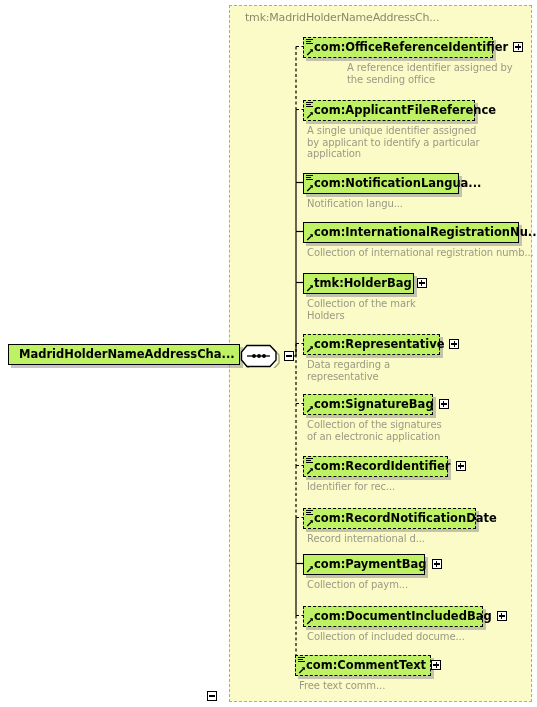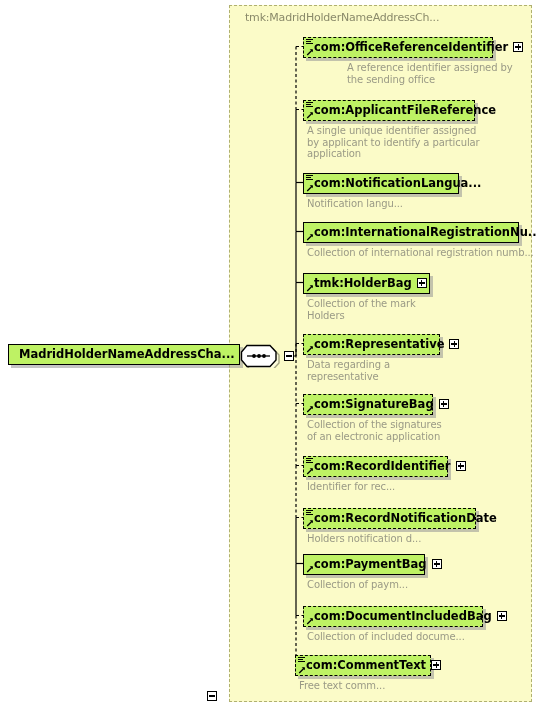--- a/index.html
+++ b/index.html
@@ -242,21 +242,21 @@
           <i></i>
           <i></i>
         </span><svg class="arrow-glyph" viewBox="0 0 8 8">
           <path d="M1.2,7 L6.2,2" stroke="#000" stroke-width="1.3" fill="none"></path>
           <path d="M6.8,1.2 L6.9,4.3 L3.7,1.3 Z" fill="#000"></path>
         </svg><span class="lbl">com:NotificationLangua...</span></div><div class="anno" style="left: 4px; top: 26px; width: 230px;">Notification langu...</div></div>
     <div class="child-node" style="left: 303px; top: 221px;"><div class="ebox" style="width: 216px;"><svg class="arrow-glyph" viewBox="0 0 8 8">
           <path d="M1.2,7 L6.2,2" stroke="#000" stroke-width="1.3" fill="none"></path>
           <path d="M6.8,1.2 L6.9,4.3 L3.7,1.3 Z" fill="#000"></path>
         </svg><span class="lbl">com:InternationalRegistrationNu...</span></div><div class="anno" style="left: 4px; top: 26px; width: 230px;">Collection of international registration numb...</div></div>
-    <div class="child-node" style="left: 303px; top: 272px;"><div class="ebox" style="width: 127px;"><svg class="arrow-glyph" viewBox="0 0 8 8">
+    <div class="child-node" style="left: 303px; top: 272px;"><div class="ebox" style="width: 111px;"><svg class="arrow-glyph" viewBox="0 0 8 8">
           <path d="M1.2,7 L6.2,2" stroke="#000" stroke-width="1.3" fill="none"></path>
           <path d="M6.8,1.2 L6.9,4.3 L3.7,1.3 Z" fill="#000"></path>
         </svg><span class="lbl">tmk:HolderBag</span><span class="expander plus"></span></div><div class="anno" style="left: 4px; top: 26px; width: 230px;">Collection of the mark
 Holders</div></div>
     <div class="child-node" style="left: 303px; top: 333px;"><div class="ebox optional" style="width: 137px;"><svg class="arrow-glyph" viewBox="0 0 8 8">
           <path d="M1.2,7 L6.2,2" stroke="#000" stroke-width="1.3" fill="none"></path>
           <path d="M6.8,1.2 L6.9,4.3 L3.7,1.3 Z" fill="#000"></path>
         </svg><span class="lbl">com:Representative</span><span class="expander plus"></span></div><div class="anno" style="left: 4px; top: 26px; width: 230px;">Data regarding a
 representative</div></div>
     <div class="child-node" style="left: 303px; top: 393px;"><div class="ebox optional" style="width: 130px;"><svg class="arrow-glyph" viewBox="0 0 8 8">
@@ -272,21 +272,21 @@
           <path d="M1.2,7 L6.2,2" stroke="#000" stroke-width="1.3" fill="none"></path>
           <path d="M6.8,1.2 L6.9,4.3 L3.7,1.3 Z" fill="#000"></path>
         </svg><span class="lbl">com:RecordIdentifier</span><span class="expander plus"></span></div><div class="anno" style="left: 4px; top: 26px; width: 230px;">Identifier for rec...</div></div>
     <div class="child-node" style="left: 303px; top: 507px;"><div class="ebox optional" style="width: 173px;"><span class="attr-glyph">
           <i></i>
           <i></i>
           <i></i>
         </span><svg class="arrow-glyph" viewBox="0 0 8 8">
           <path d="M1.2,7 L6.2,2" stroke="#000" stroke-width="1.3" fill="none"></path>
           <path d="M6.8,1.2 L6.9,4.3 L3.7,1.3 Z" fill="#000"></path>
-        </svg><span class="lbl">com:RecordNotificationDate</span></div><div class="anno" style="left: 4px; top: 26px; width: 230px;">Holders notification d...</div></div>
+        </svg><span class="lbl">com:RecordNotificationDate</span></div><div class="anno" style="left: 4px; top: 26px; width: 230px;">Record international d...</div></div>
     <div class="child-node" style="left: 303px; top: 553px;"><div class="ebox" style="width: 122px;"><svg class="arrow-glyph" viewBox="0 0 8 8">
           <path d="M1.2,7 L6.2,2" stroke="#000" stroke-width="1.3" fill="none"></path>
           <path d="M6.8,1.2 L6.9,4.3 L3.7,1.3 Z" fill="#000"></path>
         </svg><span class="lbl">com:PaymentBag</span><span class="expander plus"></span></div><div class="anno" style="left: 4px; top: 26px; width: 230px;">Collection of paym...</div></div>
     <div class="child-node" style="left: 303px; top: 605px;"><div class="ebox optional" style="width: 180px;"><svg class="arrow-glyph" viewBox="0 0 8 8">
           <path d="M1.2,7 L6.2,2" stroke="#000" stroke-width="1.3" fill="none"></path>
           <path d="M6.8,1.2 L6.9,4.3 L3.7,1.3 Z" fill="#000"></path>
         </svg><span class="lbl">com:DocumentIncludedBag</span><span class="expander plus"></span></div><div class="anno" style="left: 4px; top: 26px; width: 230px;">Collection of included docume...</div></div>
     <div class="child-node" style="left: 295px; top: 654px;"><div class="ebox optional" style="width: 136px;"><span class="attr-glyph">
           <i></i>

